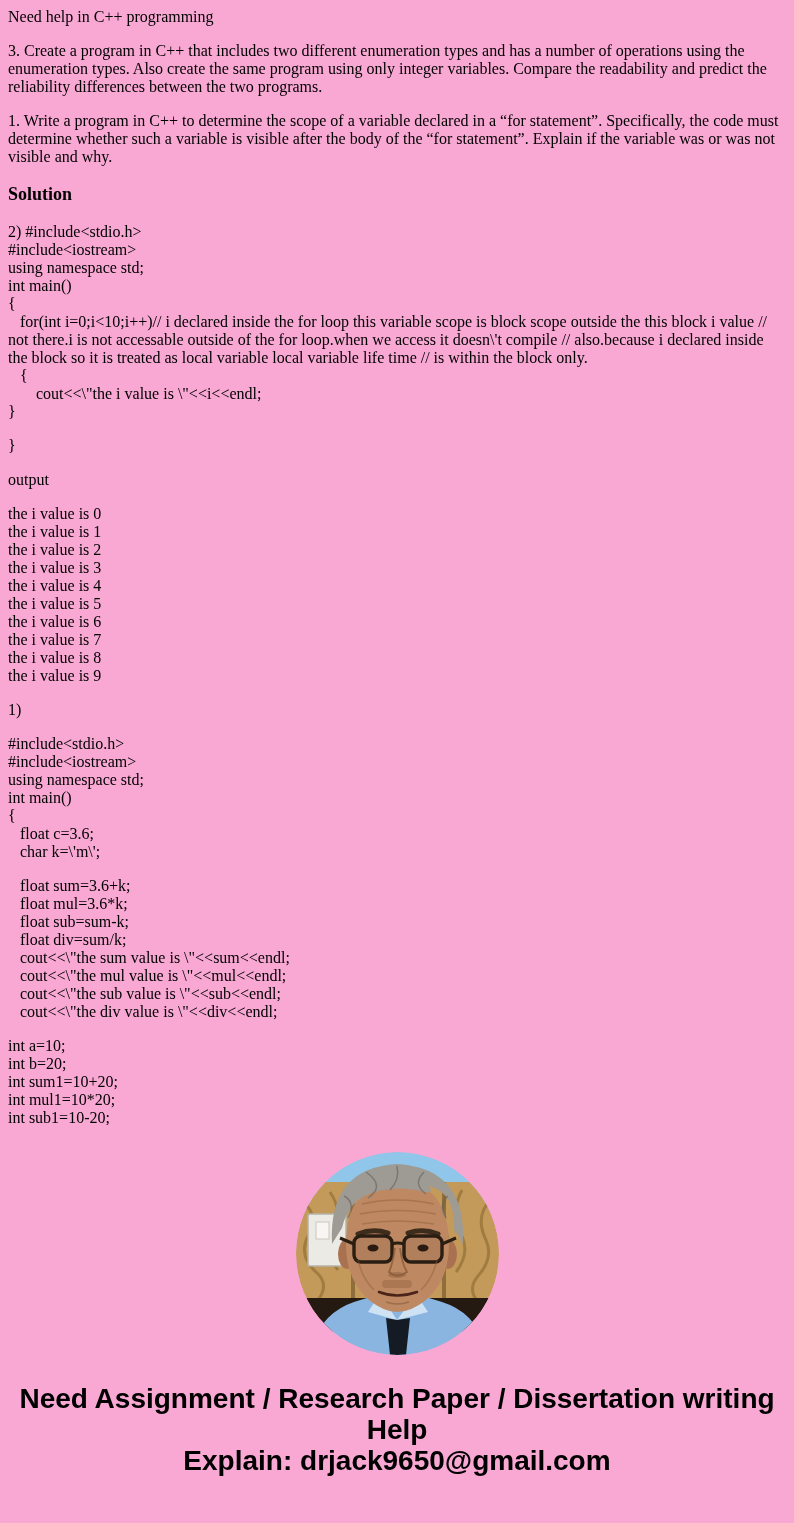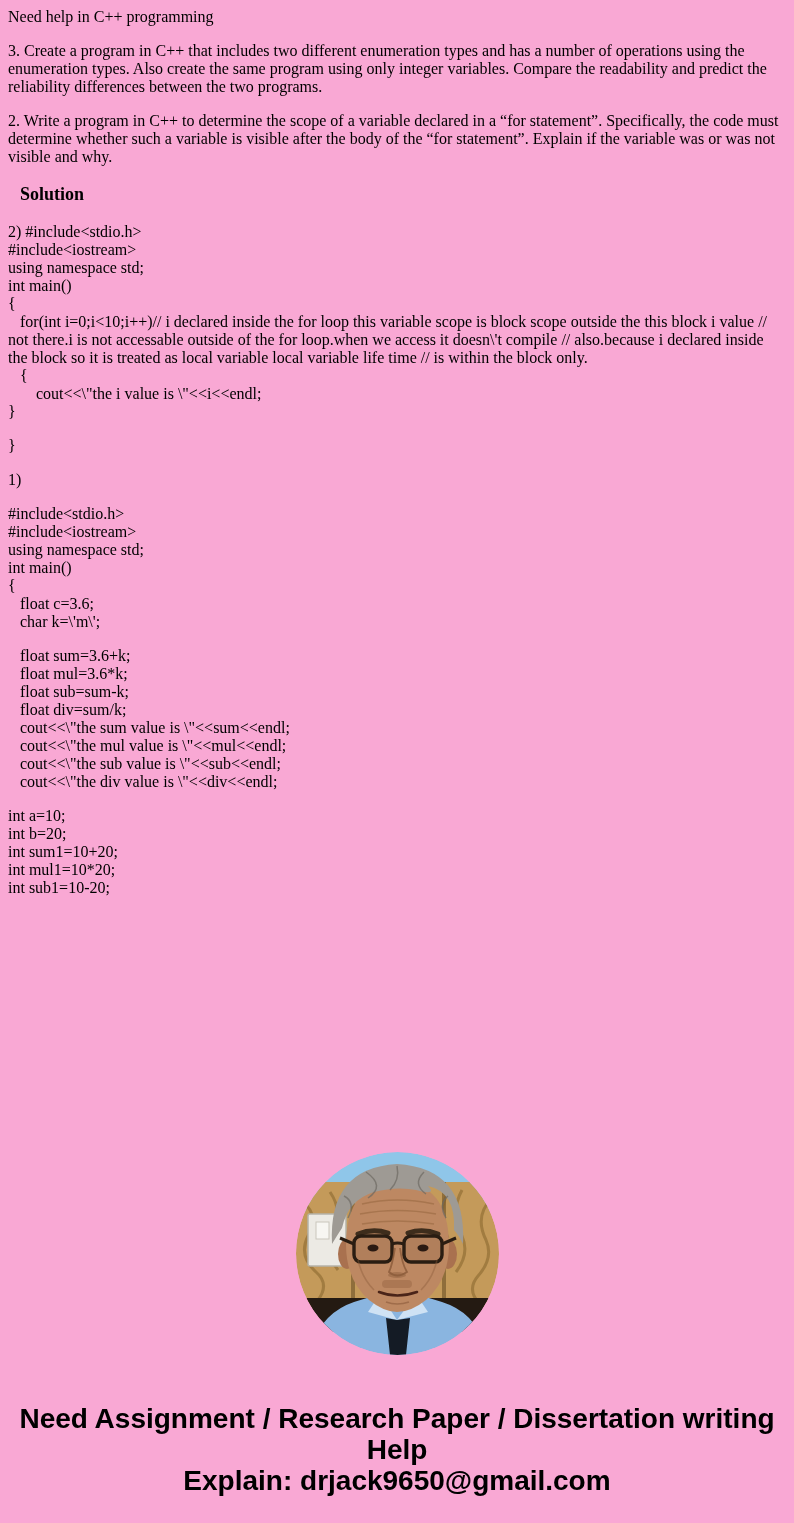--- a/index.html
+++ b/index.html
@@ -23,65 +23,76 @@
     font-size: 16px;
     line-height: 18px;
     margin: 16px 0;
     white-space: pre-wrap;
     word-wrap: break-word;
   }
   .doc > :first-child { margin-top: 0; }
   .doc h3 {
     font-size: 18px;
     line-height: 21px;
-    margin: 18px 12px;
+    margin: 18px 0;
     font-weight: bold;
     white-space: pre-wrap;
   }
   .avatar-wrap {
     margin-top: 27px;
     text-align: center;
     line-height: 0;
   }
   .avatar-wrap svg {
     width: 203px;
     height: 203px;
     border-radius: 50%;
   }
   .footer {
-    margin: 48px auto 0 auto;
+    margin: 28px auto 0 auto;
     max-width: 756px;
     text-align: center;
     font-family: "Liberation Sans", sans-serif;
     font-weight: bold;
     font-size: 28px;
     line-height: 31px;
     color: #000000;
   }
 </style>
 </head>
 <body>
 
 <div class="page">
 
   <div class="doc">
     <p>Need help in C++ programming</p>
     <p>3. Create a program in C++ that includes two different enumeration types and has a number of operations using the enumeration types. Also create the same program using only integer variables. Compare the readability and predict the reliability differences between the two programs.</p>
-    <p>2. Write a program in C++ to determine the scope of a variable declared in a “for statement”. Specifically, the code must determine whether such a variable is visible after the body of the “for statement”. Explain if the variable was or was not visible and why.</p>
+    <p>1. Write a program in C++ to determine the scope of a variable declared in a “for statement”. Specifically, the code must determine whether such a variable is visible after the body of the “for statement”. Explain if the variable was or was not visible and why.</p>
     <h3>Solution</h3>
     <p>2) #include&lt;stdio.h&gt;
 #include&lt;iostream&gt;
 using namespace std;
 int main()
 {
    for(int i=0;i&lt;10;i++)// i declared inside the for loop this variable scope is block scope outside the this block i value // not there.i is not accessable outside of the for loop.when we access it doesn\'t compile // also.because i declared inside the block so it is treated as local variable local variable life time // is within the block only.
    {
        cout&lt;&lt;\"the i value is \"&lt;&lt;i&lt;&lt;endl;
 }</p>
     <p>}</p>
+    <p>output</p>
+    <p>the i value is 0
+the i value is 1
+the i value is 2
+the i value is 3
+the i value is 4
+the i value is 5
+the i value is 6
+the i value is 7
+the i value is 8
+the i value is 9</p>
     <p>1)</p>
     <p>#include&lt;stdio.h&gt;
 #include&lt;iostream&gt;
 using namespace std;
 int main()
 {
    float c=3.6;
    char k=\'m\';</p>
     <p>   float sum=3.6+k;
    float mul=3.6*k;

